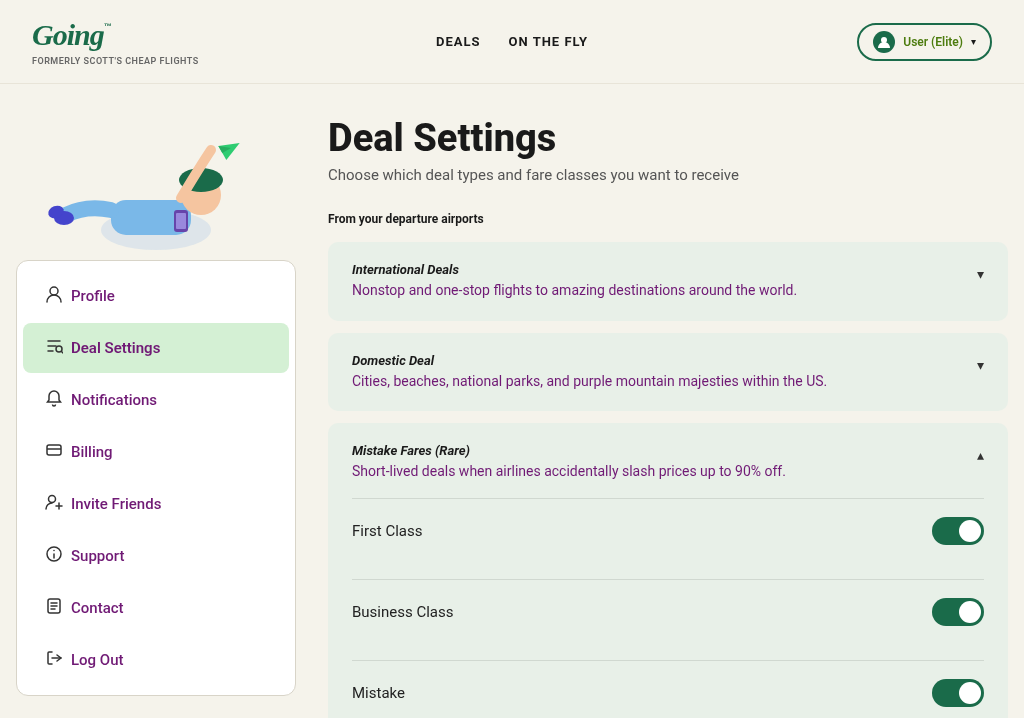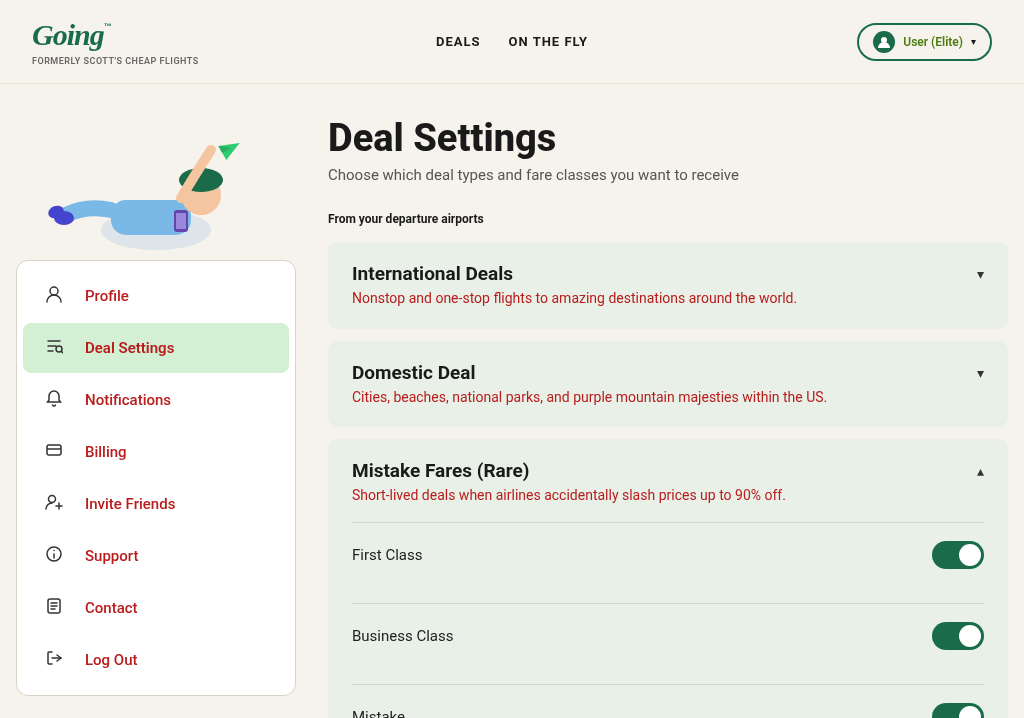--- a/index.html
+++ b/index.html
@@ -113,26 +113,26 @@
     .sidebar-nav {
       background: #fff;
       border: 1.5px solid #d8d4c8;
       border-radius: 12px;
       padding: 8px 0;
       margin-top: 0;
     }
     .sidebar-item {
       display: flex;
       align-items: center;
-      gap: 20px;
+      gap: 6px;
       padding: 14px 20px;
       cursor: pointer;
       border-radius: 8px;
       margin: 2px 6px;
-      color: #b91c1c;
+      color: #701a75;
       font-size: 15px;
       font-weight: 500;
       transition: background 0.15s;
     }
     .sidebar-item.active {
       background: #d4f0d4;
       font-weight: 600;
     }
     .sidebar-icon {
       font-size: 17px;
@@ -172,28 +172,29 @@
       padding: 20px 24px;
       margin-bottom: 12px;
       cursor: pointer;
     }
     .deal-card-header {
       display: flex;
       align-items: flex-start;
       justify-content: space-between;
     }
     .deal-card-title {
-      font-size: 19px;
+      font-size: 13px;
       font-weight: 700;
       color: #1a1a1a;
       margin-bottom: 4px;
+      font-style: italic;
     }
     .deal-card-desc {
       font-size: 14px;
-      color: #b91c1c;
+      color: #701a75;
       line-height: 1.4;
     }
     .chevron-icon {
       font-size: 14px;
       color: #333;
       margin-top: 4px;
       flex-shrink: 0;
     }
 
     

